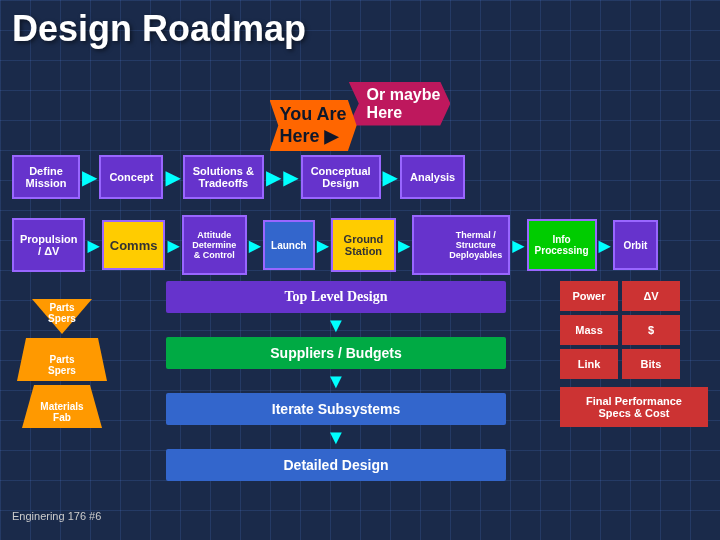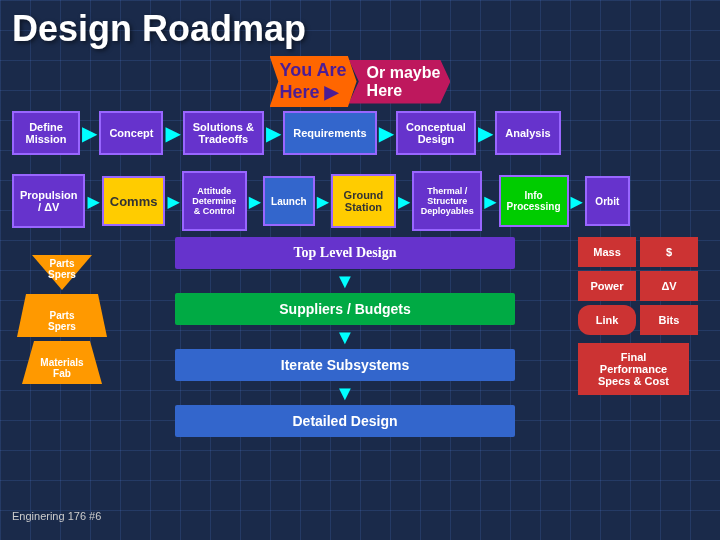--- a/index.html
+++ b/index.html
@@ -42,27 +42,28 @@
     
     .maybe-banner {
       display: flex;
       justify-content: center;
       align-items: center;
       margin-bottom: 4px;
     }
 
     .you-are-here {
       background: #ff6600;
-      color: #4c1d95;
+      color: #0f172a;
       font-weight: bold;
       font-size: 18px;
       padding: 4px 10px;
       clip-path: polygon(0 0, 90% 0, 100% 50%, 90% 100%, 0 100%, 10% 50%);
       margin-right: -8px;
       z-index: 2;
+      margin-top: 44px;
     }
 
     .or-maybe-here {
       background: #be185d;
       color: white;
       font-weight: bold;
       font-size: 16px;
       padding: 4px 10px 4px 18px;
       clip-path: polygon(0 0, 90% 0, 100% 50%, 90% 100%, 0 100%, 10% 50%);
     }
@@ -249,32 +250,32 @@
       min-height: 30px;
       display: flex;
       align-items: center;
       justify-content: center;
     }
 
     .right-box.mass { background: #cc3333; }
     .right-box.dollar { background: #cc3333; }
     .right-box.power { background: #cc3333; }
     .right-box.delta-v { background: #cc3333; }
-    .right-box.link { background: #cc3333; border-radius: 12px; }
+    .right-box.link { background: #cc3333; }
     .right-box.bits { background: #cc3333; text-align: center; }
 
     
     .final-box {
       background: #cc3333;
       color: white;
       font-weight: bold;
       font-size: 11px;
       padding: 8px 10px;
       text-align: center;
-      width: 111px;
+      width: 148px;
       align-self: flex-end;
     }
 
     
     .eng-credit {
       position: absolute;
       bottom: 18px;
       left: 12px;
       color: #cccccc;
       font-size: 11px;
@@ -310,23 +311,20 @@
     <div class="arrow-right">▶</div>
     <div class="pipeline-box concept">
       <span>Concept</span>
     </div>
     <div class="arrow-right">▶</div>
     <div class="pipeline-box solutions">
       <span style="white-space:pre-line;">Solutions &amp;
 Tradeoffs</span>
     </div>
     <div class="arrow-right">▶</div>
-    <div class="pipeline-box requirements">
-      <span>Requirements</span>
-    </div>
     <div class="arrow-right">▶</div>
     <div class="pipeline-box conceptual">
       <span style="white-space:pre-line;">Conceptual
 Design</span>
     </div>
     <div class="arrow-right">▶</div>
     <div class="pipeline-box analysis">
       <span>Analysis</span>
     </div>
   </div>
@@ -350,21 +348,21 @@
     <div class="second-box launch">
       <span>Launch</span>
     </div>
     <div class="arrow-right" style="font-size:16px;">▶</div>
     <div class="second-box ground">
       <span style="white-space:pre-line;">Ground
 Station</span>
     </div>
     <div class="arrow-right" style="font-size:16px;">▶</div>
     <div class="second-box thermal">
-      <span style="white-space:pre-line;">Thermal /
+      <span style="white-space:pre-line;margin-left:29px;">Thermal /
 Structure
 Deployables</span>
     </div>
     <div class="arrow-right" style="font-size:16px;">▶</div>
     <div class="second-box info-proc">
       <span style="white-space:pre-line;">Info
 Processing</span>
     </div>
     <div class="arrow-right" style="font-size:16px;">▶</div>
     <div class="second-box orbit">
@@ -404,33 +402,33 @@
         <span>Iterate Subsystems</span>
       </div>
       <div class="down-arrow">▼</div>
       <div class="center-box" style="background:#3366cc;">
         <span>Detailed Design</span>
       </div>
     </div>
 
     <div class="right-section">
       <div class="right-row">
+        <div class="right-box power">
+          <span>Power</span>
+        </div>
+        <div class="right-box delta-v">
+          <span>ΔV</span>
+        </div>
+      </div>
+      <div class="right-row">
         <div class="right-box mass">
           <span>Mass</span>
         </div>
         <div class="right-box dollar">
           <span>$</span>
-        </div>
-      </div>
-      <div class="right-row">
-        <div class="right-box power">
-          <span>Power</span>
-        </div>
-        <div class="right-box delta-v">
-          <span>ΔV</span>
         </div>
       </div>
       <div class="right-row">
         <div class="right-box link">
           <span>Link</span>
         </div>
         <div class="right-box bits">
           <span>Bits</span>
         </div>
       </div>

